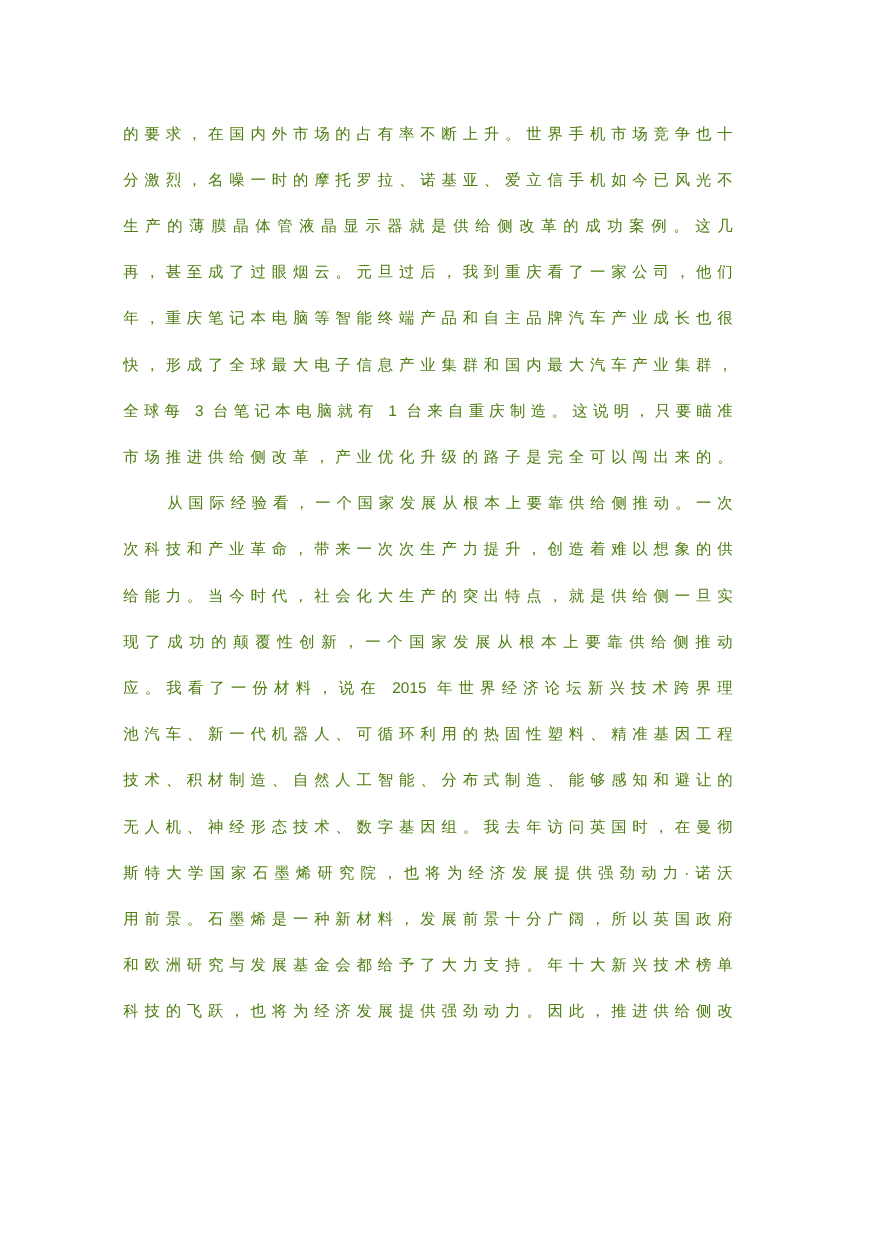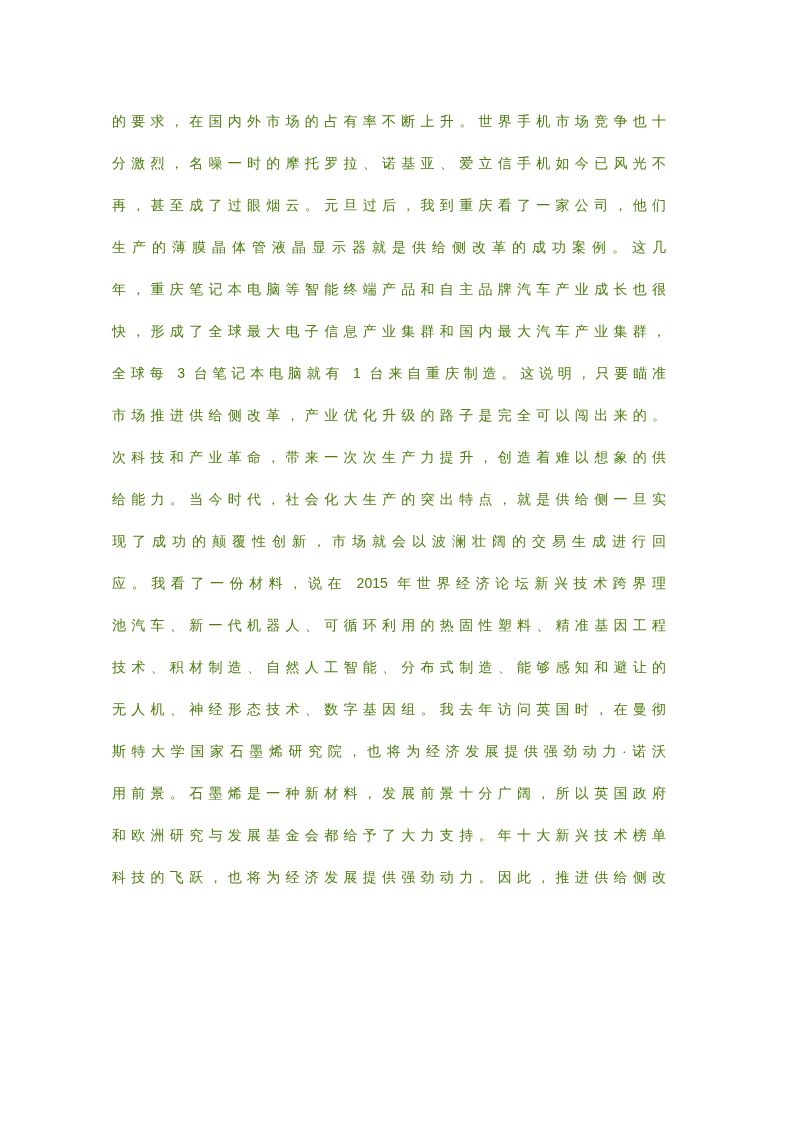--- a/index.html
+++ b/index.html
@@ -43,29 +43,30 @@
     text-indent: 40px;
   }
 </style>
 </head>
 <body>
 
 <div class="page">
   <div class="page-text">
     <div class="line">的要求，在国内外市场的占有率不断上升。世界手机市场竞争也十</div>
     <div class="line">分激烈，名噪一时的摩托罗拉、诺基亚、爱立信手机如今已风光不</div>
+    <div class="line">生产的薄膜晶体管液晶显示器就是供给侧改革的成功案例。这几</div>
     <div class="line">再，甚至成了过眼烟云。元旦过后，我到重庆看了一家公司，他们</div>
-    <div class="line">生产的薄膜晶体管液晶显示器就是供给侧改革的成功案例。这几</div>
     <div class="line">年，重庆笔记本电脑等智能终端产品和自主品牌汽车产业成长也很</div>
     <div class="line">快，形成了全球最大电子信息产业集群和国内最大汽车产业集群，</div>
     <div class="line">全球每 3 台笔记本电脑就有 1 台来自重庆制造。这说明，只要瞄准</div>
     <div class="line">市场推进供给侧改革，产业优化升级的路子是完全可以闯出来的。</div>
+    <div class="line indent">从国际经验看，一个国家发展从根本上要靠供给侧推动。一次</div>
     <div class="line">次科技和产业革命，带来一次次生产力提升，创造着难以想象的供</div>
     <div class="line">给能力。当今时代，社会化大生产的突出特点，就是供给侧一旦实</div>
-    <div class="line">现了成功的颠覆性创新，市场就会以波澜壮阔的交易生成进行回</div>
+    <div class="line">现了成功的颠覆性创新，一个国家发展从根本上要靠供给侧推动</div>
     <div class="line">应。我看了一份材料，说在 2015 年世界经济论坛新兴技术跨界理</div>
     <div class="line">池汽车、新一代机器人、可循环利用的热固性塑料、精准基因工程</div>
     <div class="line">技术、积材制造、自然人工智能、分布式制造、能够感知和避让的</div>
     <div class="line">无人机、神经形态技术、数字基因组。我去年访问英国时，在曼彻</div>
     <div class="line">斯特大学国家石墨烯研究院，也将为经济发展提供强劲动力·诺沃</div>
     <div class="line">用前景。石墨烯是一种新材料，发展前景十分广阔，所以英国政府</div>
     <div class="line">和欧洲研究与发展基金会都给予了大力支持。年十大新兴技术榜单</div>
     <div class="line">科技的飞跃，也将为经济发展提供强劲动力。因此，推进供给侧改</div>
   </div>
 </div>

